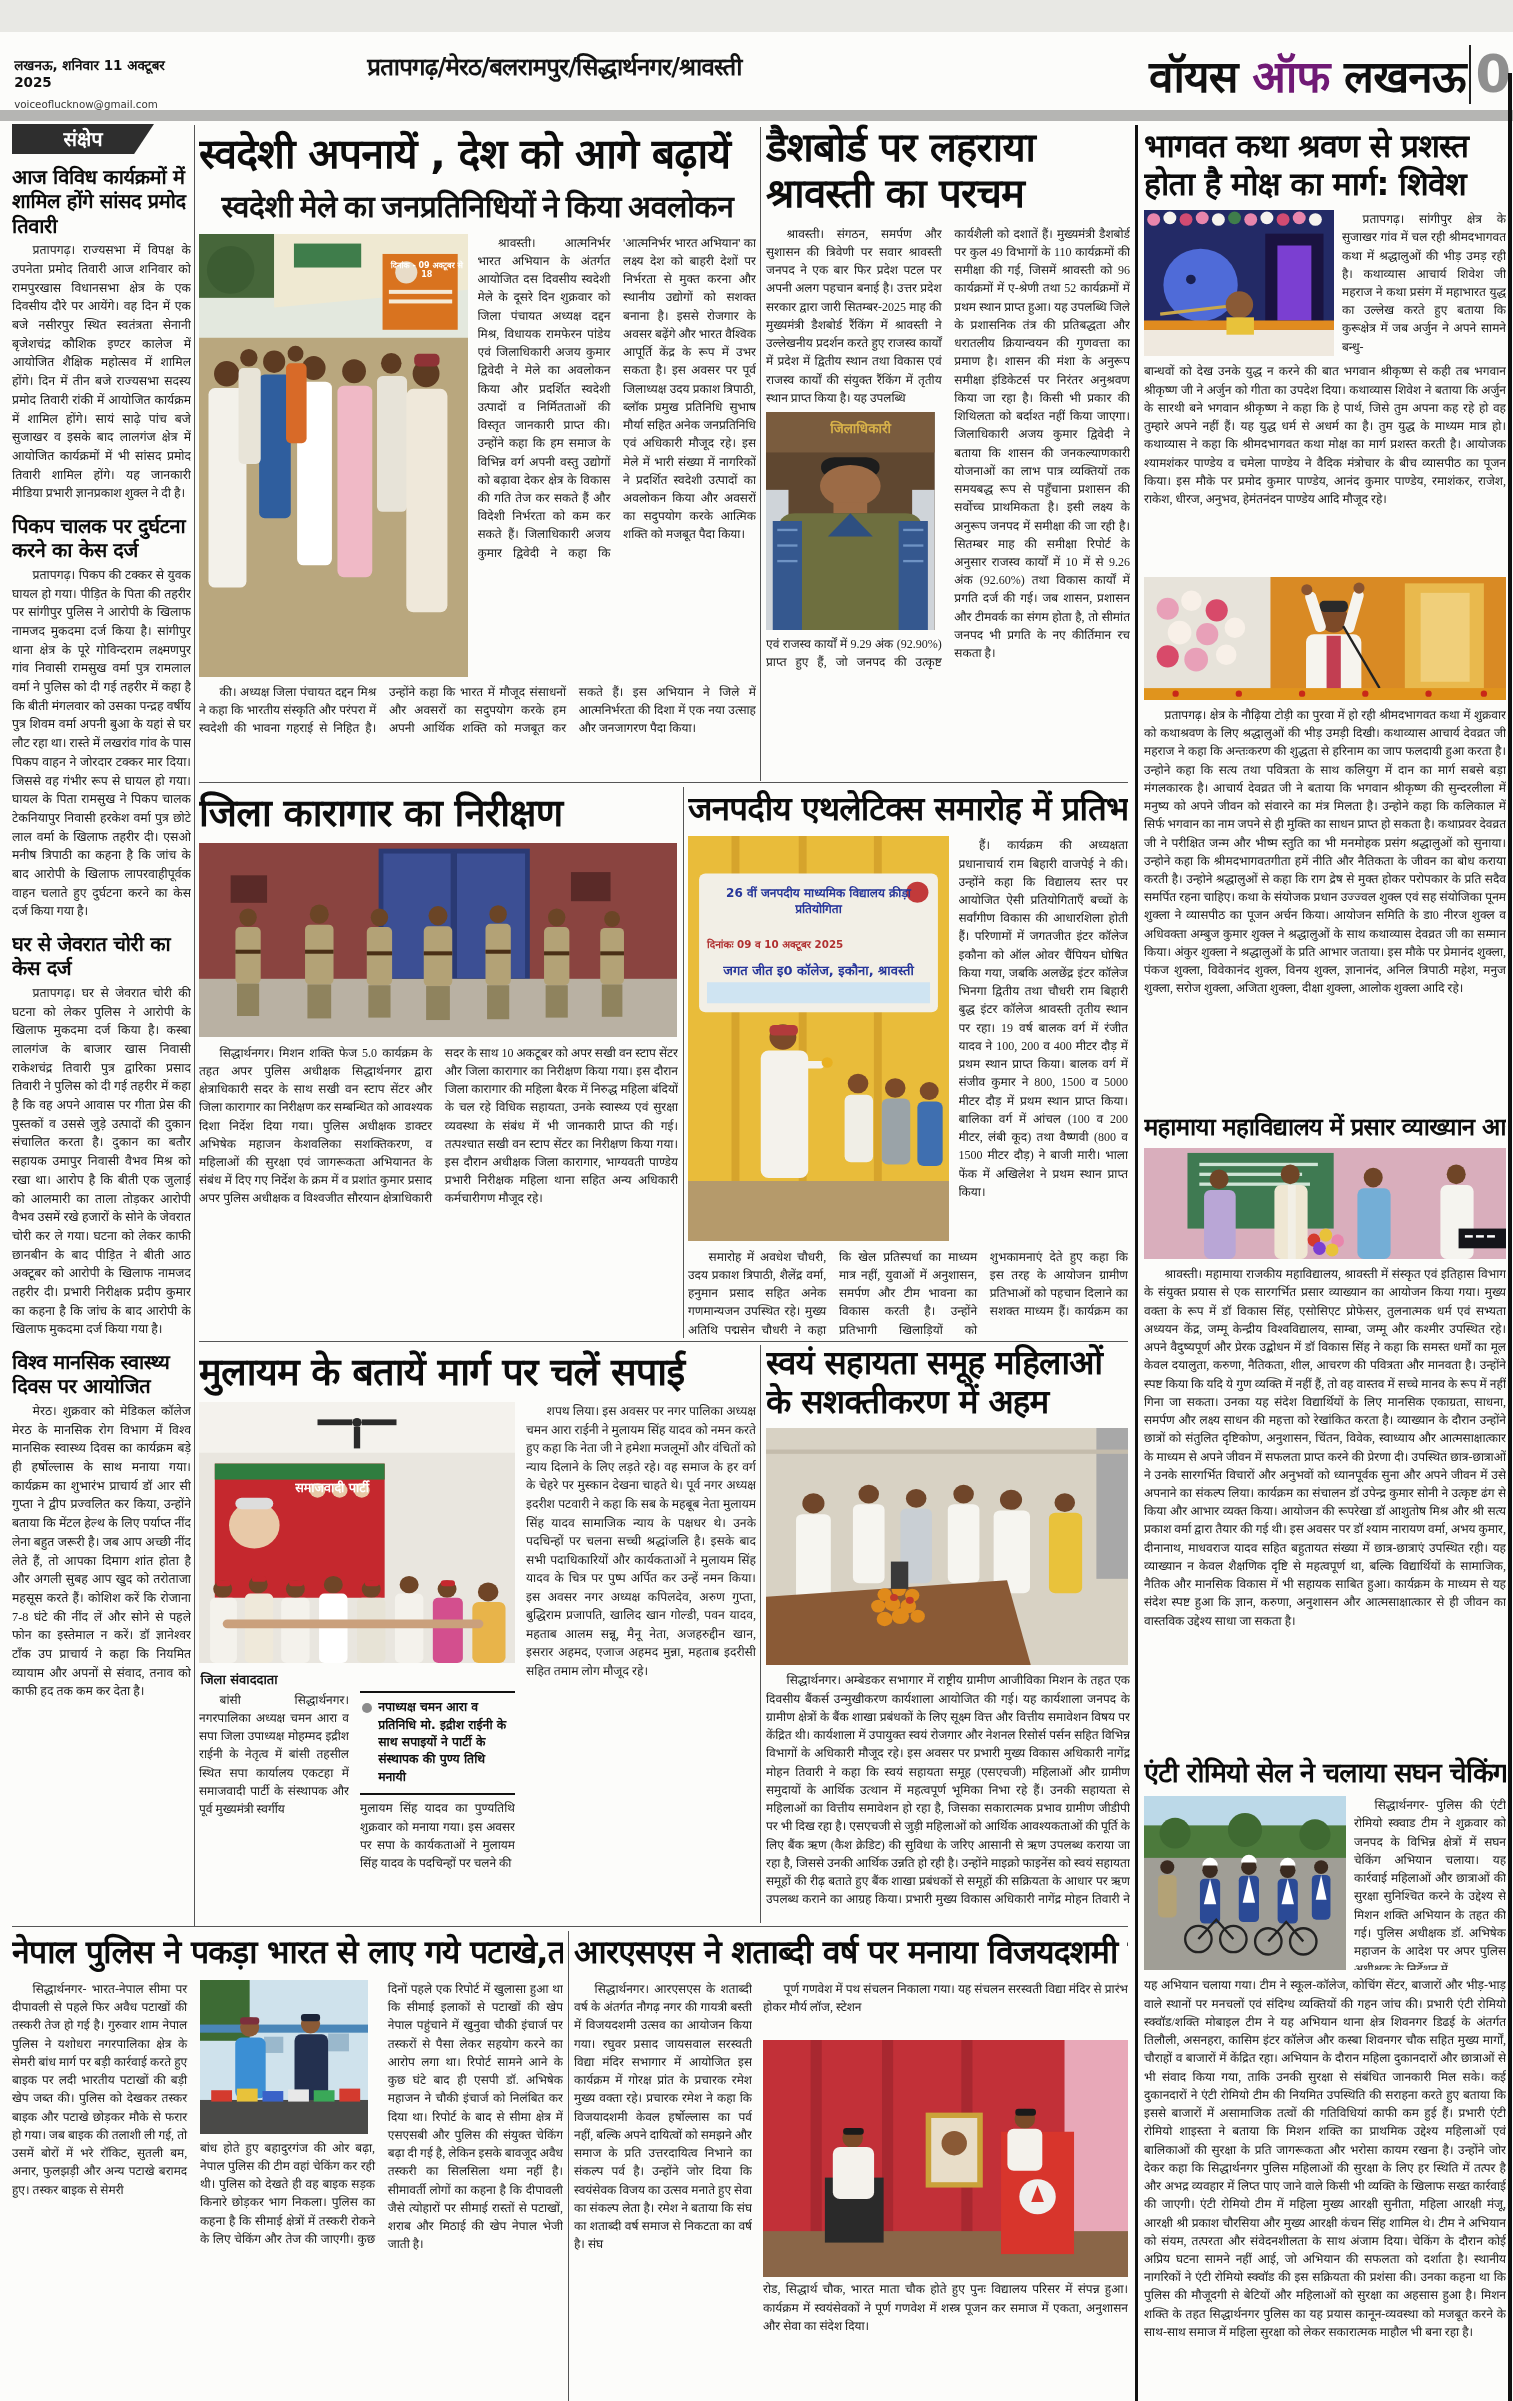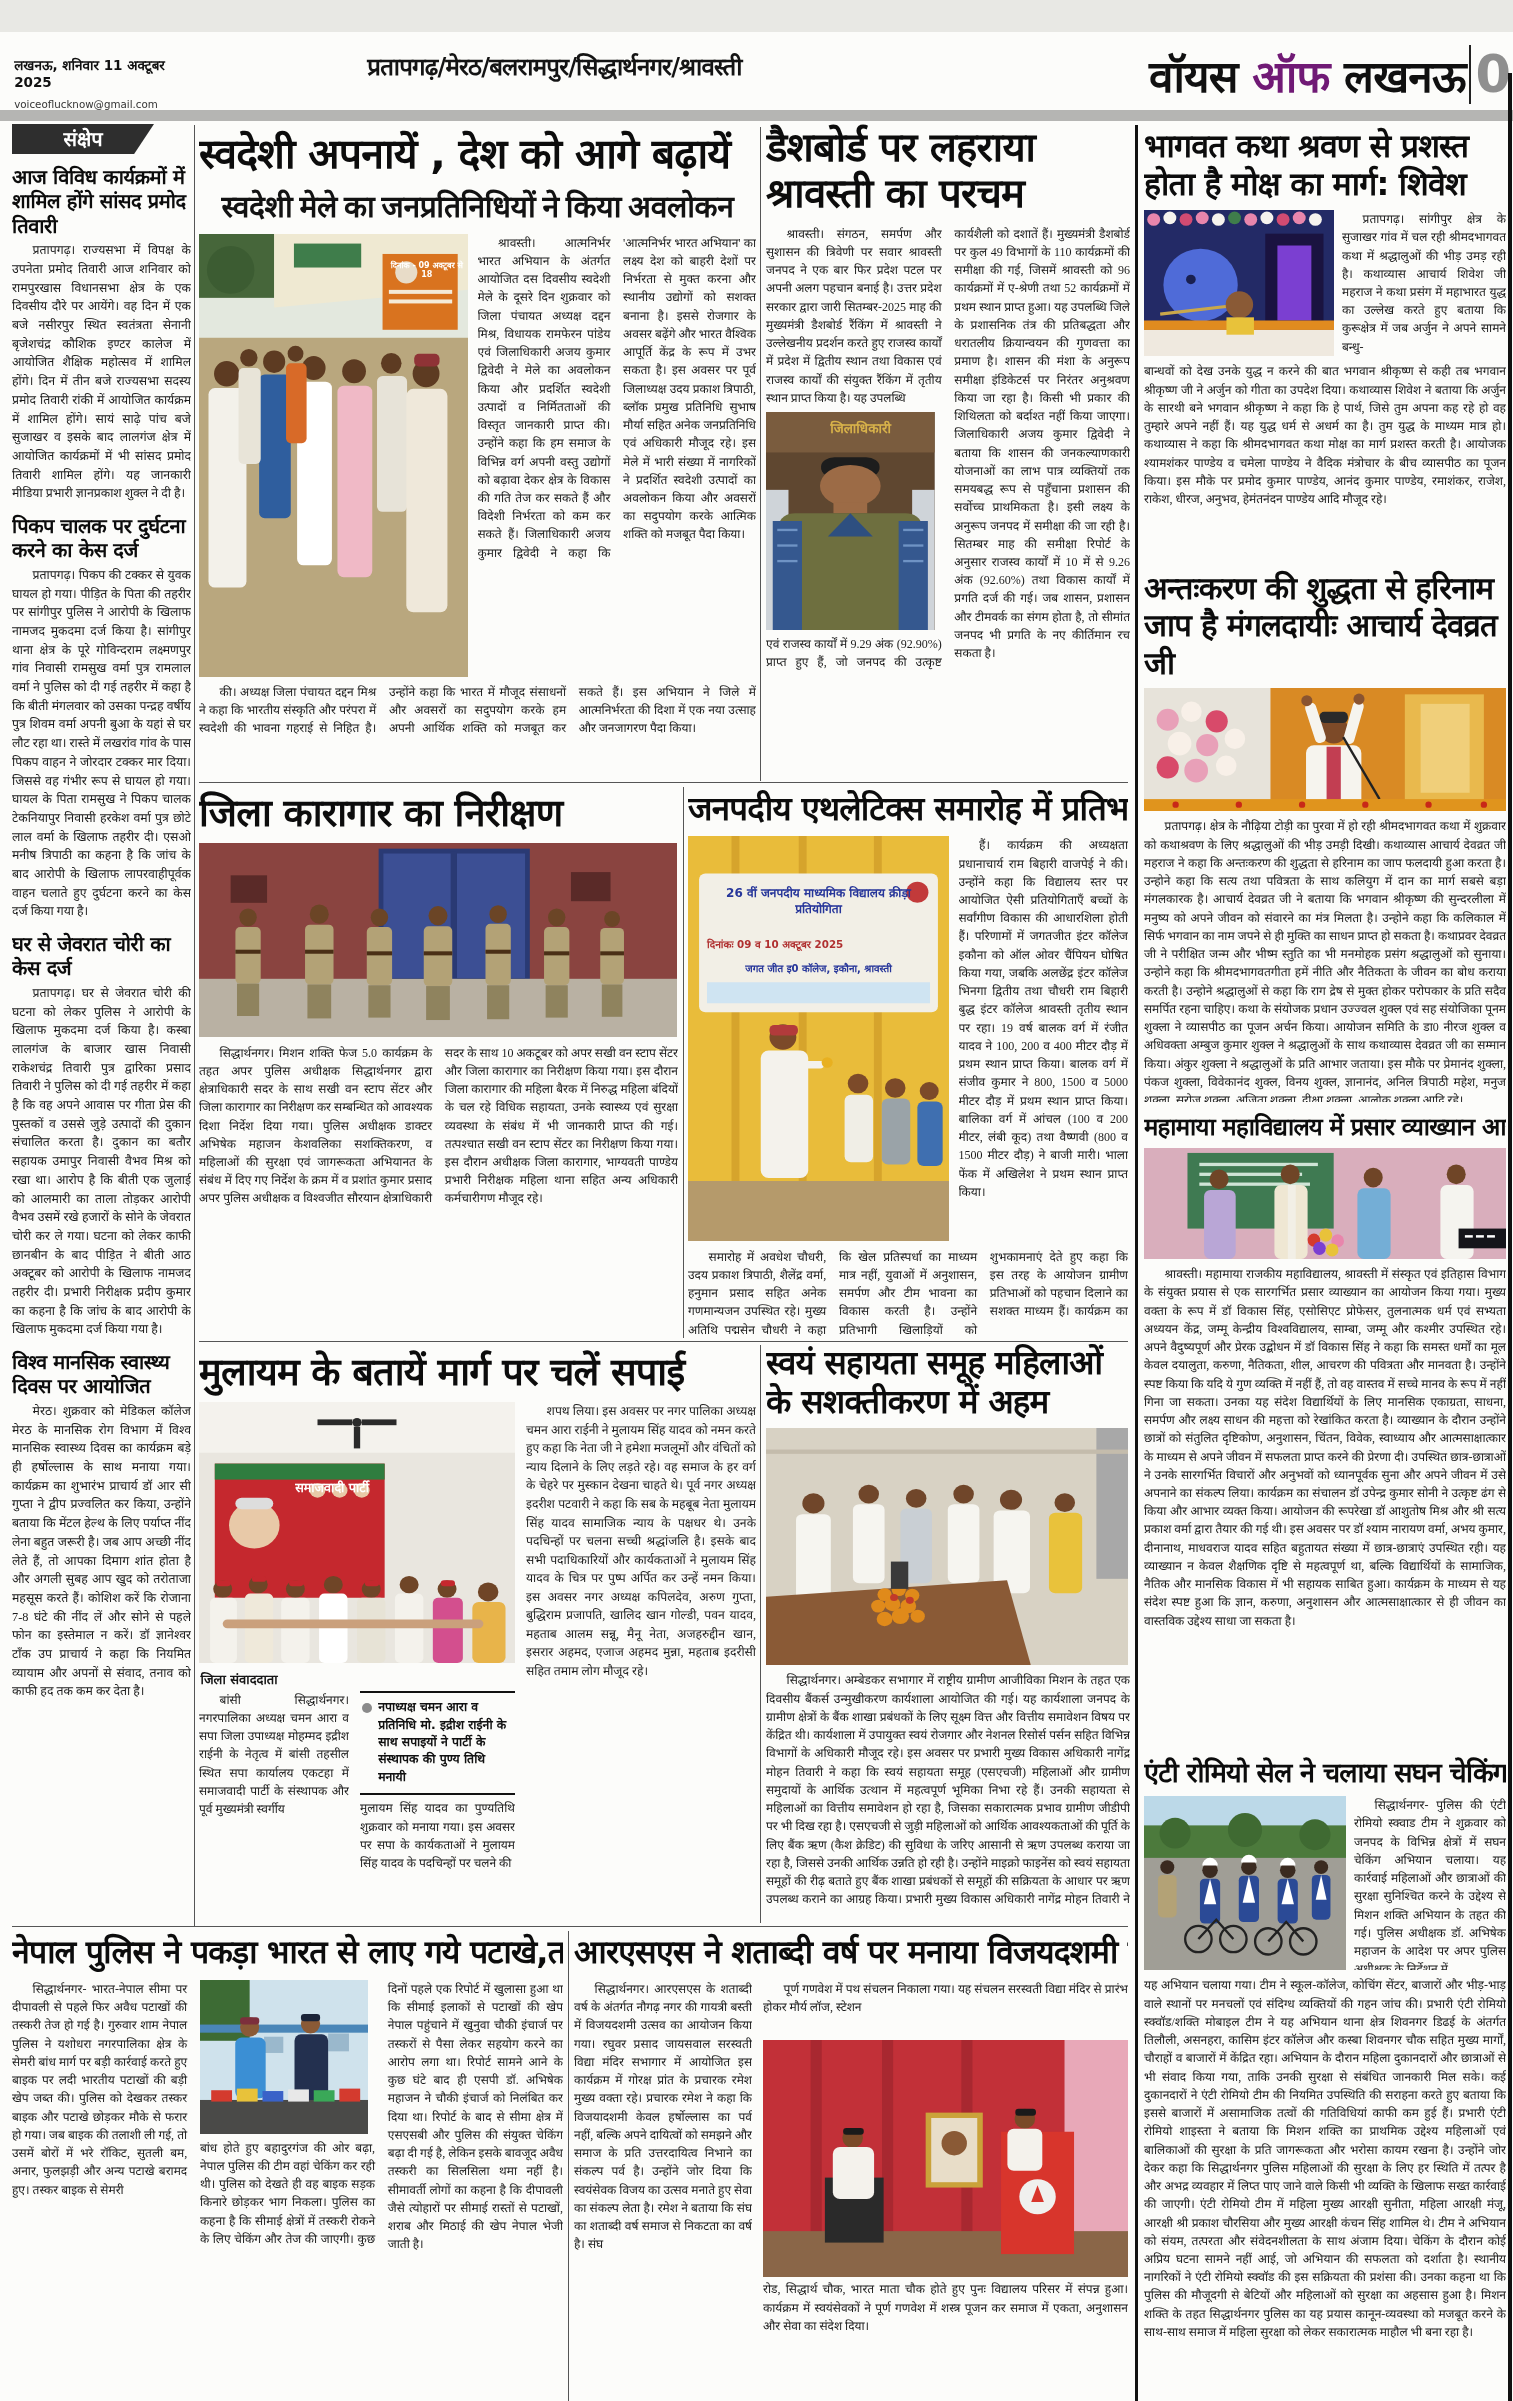--- a/index.html
+++ b/index.html
@@ -235,21 +235,21 @@
           <circle cx="215" cy="330" r="13" fill="#7c4a29"></circle>
             <rect x="198" y="345" width="36" height="90" rx="8" fill="#f0eee6"></rect>
           <circle cx="262" cy="336" r="13" fill="#7c4a29"></circle>
             <rect x="245" y="350" width="36" height="88" rx="8" fill="#9aa3a8"></rect>
           <circle cx="305" cy="340" r="12" fill="#7c4a29"></circle>
             <rect x="290" y="354" width="32" height="86" rx="8" fill="#3f6fb0"></rect>
           <rect x="0" y="460" width="330" height="80" fill="#b59a6b"></rect>
         </svg>
         <div class="ov" style="left:19px;top:49px;width:223px;text-align:center;color:#27369a;font-size:12px;line-height:1.35;">26 वीं जनपदीय माध्यमिक विद्यालय क्रीड़ा प्रतियोगिता</div>
         <div class="ov" style="left:19px;top:101px;width:223px;text-align:left;color:#b03030;font-size:10.3px;">दिनांकः 09 व 10 अक्टूबर 2025</div>
-        <div class="ov" style="left:19px;top:125px;width:223px;text-align:center;color:#27369a;font-size:10px;">जगत जीत इ0 कॉलेज, इकौना, श्रावस्ती</div>
+        <div class="ov" style="left:19px;top:125px;width:223px;text-align:center;color:#27369a;font-size:13px;">जगत जीत इ0 कॉलेज, इकौना, श्रावस्ती</div>
       </span>
       <div class="body" style="flex:1;margin-left:9.5px;height:405px;font-size:12px;">हैं। कार्यक्रम की अध्यक्षता प्रधानाचार्य राम बिहारी वाजपेई ने की। उन्होंने कहा कि विद्यालय स्तर पर आयोजित ऐसी प्रतियोगिताएँ बच्चों के सर्वांगीण विकास की आधारशिला होती हैं। परिणामों में जगतजीत इंटर कॉलेज इकौना को ऑल ओवर चैंपियन घोषित किया गया, जबकि अलछेंद्र इंटर कॉलेज भिनगा द्वितीय तथा चौधरी राम बिहारी बुद्ध इंटर कॉलेज श्रावस्ती तृतीय स्थान पर रहा। 19 वर्ष बालक वर्ग में रंजीत यादव ने 100, 200 व 400 मीटर दौड़ में प्रथम स्थान प्राप्त किया। बालक वर्ग में संजीव कुमार ने 800, 1500 व 5000 मीटर दौड़ में प्रथम स्थान प्राप्त किया। बालिका वर्ग में आंचल (100 व 200 मीटर, लंबी कूद) तथा वैष्णवी (800 व 1500 मीटर दौड़) ने बाजी मारी। भाला फेंक में अखिलेश ने प्रथम स्थान प्राप्त किया।</div>
     </div>
     <div class="body cols3" style="margin-top:6.3px;height:93px;font-size:12px;">समारोह में अवधेश चौधरी, उदय प्रकाश त्रिपाठी, शैलेंद्र वर्मा, हनुमान प्रसाद सहित अनेक गणमान्यजन उपस्थित रहे। मुख्य अतिथि पद्मसेन चौधरी ने कहा कि खेल प्रतिस्पर्धा का माध्यम मात्र नहीं, युवाओं में अनुशासन, समर्पण और टीम भावना का विकास करती है। उन्होंने प्रतिभागी खिलाड़ियों को शुभकामनाएं देते हुए कहा कि इस तरह के आयोजन ग्रामीण प्रतिभाओं को पहचान दिलाने का सशक्त माध्यम हैं। कार्यक्रम का समापन विजेताओं को सम्मानित कर हुआ।</div>
   </div>
 
   <div class="story" style="left:199px;top:1312px;width:557px;height:579px;">
     <h1 class="hl nw" style="font-size:38px;">मुलायम के बतायें मार्ग पर चलें सपाई</h1>
     <div class="row" style="margin-top:6.3px;">
       <div style="width:316px;flex:0 0 316px;">
@@ -447,21 +447,20 @@
             <circle cx="118" cy="120" r="17" fill="#8a5a36"></circle>
             <rect x="102" y="136" width="34" height="22" fill="#e8c23a"></rect>
           </svg>
         </span>
         <div class="body" style="flex:1;margin-left:8px;height:146px;font-size:12px;">प्रतापगढ़। सांगीपुर क्षेत्र के सुजाखर गांव में चल रही श्रीमदभागवत कथा में श्रद्धालुओं की भीड़ उमड़ रही है। कथाव्यास आचार्य शिवेश जी महराज ने कथा प्रसंग में महाभारत युद्ध का उल्लेख करते हुए बताया कि कुरूक्षेत्र में जब अर्जुन ने अपने सामने बन्धु-</div>
       </div>
       <div class="body" style="margin-top:6.3px;height:194px;font-size:12px;text-indent:0;">बान्धवों को देख उनके युद्ध न करने की बात भगवान श्रीकृष्ण से कही तब भगवान श्रीकृष्ण जी ने अर्जुन को गीता का उपदेश दिया। कथाव्यास शिवेश ने बताया कि अर्जुन के सारथी बने भगवान श्रीकृष्ण ने कहा कि हे पार्थ, जिसे तुम अपना कह रहे हो वह तुम्हारे अपने नहीं हैं। यह युद्ध धर्म से अधर्म का है। तुम युद्ध के माध्यम मात्र हो। कथाव्यास ने कहा कि श्रीमदभागवत कथा मोक्ष का मार्ग प्रशस्त करती है। आयोजक श्यामशंकर पाण्डेय व चमेला पाण्डेय ने वैदिक मंत्रोचार के बीच व्यासपीठ का पूजन किया। इस मौके पर प्रमोद कुमार पाण्डेय, आनंद कुमार पाण्डेय, रमाशंकर, राजेश, राकेश, धीरज, अनुभव, हेमंतनंदन पाण्डेय आदि मौजूद रहे।</div>
     </div>
 
     <div class="sec" style="height:532px;margin-top:6.3px;">
-      <h2 class="hl" style="font-size:31px;line-height:1.2;">अन्तःकरण की शुद्धता से हरिनाम जाप है मंगलदायीः आचार्य देवव्रत जी</h2>
       <span class="ph" style="width:362px;height:123px;margin-top:6.3px;">
         <svg viewBox="0 0 458 155" preserveAspectRatio="none">
           <rect x="0" y="0" width="458" height="155" fill="#d98a24"></rect>
           <rect x="0" y="0" width="160" height="155" fill="#e7e3da"></rect>
           <g>
             <circle cx="30" cy="40" r="14" fill="#e8a0b8"></circle>
               <circle cx="60" cy="30" r="13" fill="#f8f0e8"></circle>
               <circle cx="92" cy="42" r="14" fill="#d84a6a"></circle>
               <circle cx="45" cy="70" r="15" fill="#f8f0e8"></circle>
               <circle cx="80" cy="72" r="14" fill="#e8a0b8"></circle>

